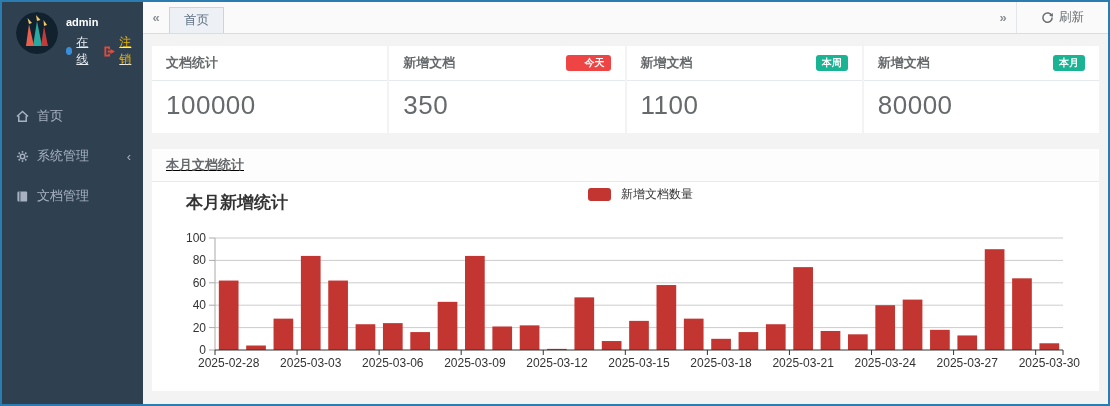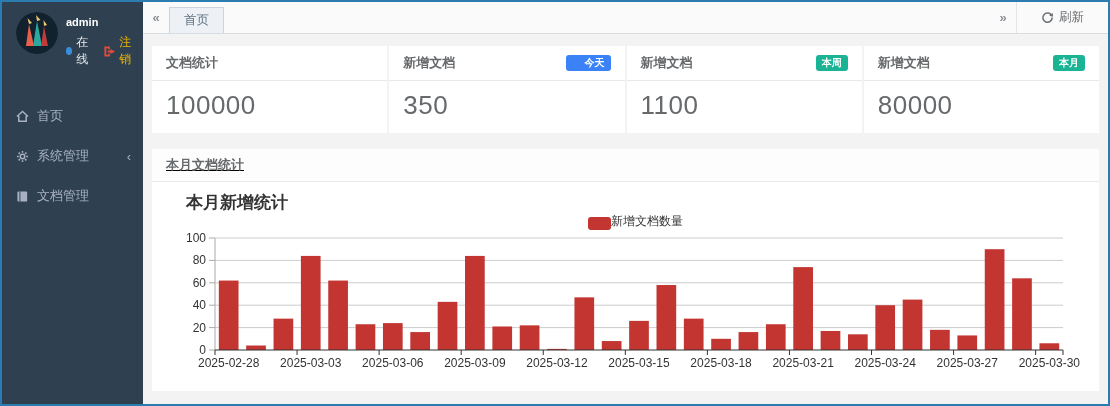--- a/index.html
+++ b/index.html
@@ -6,21 +6,21 @@
   html,body { width:1110px; height:406px; }
   body { font-family:"Liberation Sans","DejaVu Sans",sans-serif; font-size:13px; }
   .frame { width:1110px; height:406px; border:2px solid #2b7cb0; display:flex; overflow:hidden; background:#f3f3f4; }
 
   
   .sidebar { width:141px; background:#2f4050; flex-shrink:0; color:#a7b1c2; }
   .profile { padding:10px 8px 14px 14px; display:flex; }
   .avatar { width:42px; height:42px; border-radius:50%; overflow:hidden; flex-shrink:0; cursor:pointer; }
   .profile-info { padding:4px 0 0 8px; }
   .user-name { color:#fff; font-weight:bold; font-size:11px; }
-  .status-row { margin-top:6px; font-size:12px; display:flex; align-items:center; gap:4px; color:#e8ecf1; }
+  .status-row { margin-top:6px; font-size:12px; display:flex; align-items:center; gap:4px; color:#e8ecf1;text-decoration:underline; }
   .dot { width:8px; height:8px; border-radius:50%; background:#3a8fdd; display:inline-block; }
   .logout { color:#eab308; cursor:pointer; display:inline-flex; align-items:center; gap:3px; margin-left:4px; }
   .menu { margin-top:14px; }
   .menu-item { padding:11px 14px; font-size:13px; display:flex; align-items:center; gap:8px; cursor:pointer; position:relative; }
   .menu-item .caret { position:absolute; right:12px; font-size:13px; }
   .micon { width:13px; height:13px; flex-shrink:0; }
   .micon svg { display:block; }
 
   
   .main { flex:1; display:flex; flex-direction:column; min-width:0; }
@@ -41,21 +41,21 @@
   .badge { color:#fff; font-size:10px; font-weight:bold; padding:2px 6px; border-radius:3px; line-height:1.2; }
   .card-body { padding:9px 14px 12px 14px; }
   .card-value { font-size:26px; color:#676a6c; letter-spacing:0.5px; }
 
   
   .panel { margin-top:16px; background:#fff;text-decoration:underline; }
   .panel-head { background:#fdfdfd; border-bottom:1px solid #e7eaec; padding:7px 14px; }
   .panel-title { font-weight:bold; color:#676a6c; font-size:13px; }
   .panel-body { position:relative; height:209px; }
   .chart-title { position:absolute; left:34px; top:9px; font-size:17px; font-weight:bold; color:#333; }
-  .legend { position:absolute; left:436px; top:31px; display:flex; align-items:flex-end; gap:0; cursor:pointer; }
+  .legend { position:absolute; left:436px; top:4px; display:flex; align-items:center; gap:10px; cursor:pointer; }
   .legend-marker { width:23px; height:13px; border-radius:3px; }
   .legend-label { font-size:12px; color:#333; }
   #chart-svg { position:absolute; left:0; top:0; }
 </style>
 </head>
 <body>
 
 <div class="frame">
 
   <aside class="sidebar">
@@ -145,21 +145,21 @@
           <div class="card-head">
             <span class="card-title">文档统计</span>
           </div>
           <div class="card-body">
             <div class="card-value">100000</div>
           </div>
         </div>
         <div class="card">
           <div class="card-head">
             <span class="card-title">新增文档</span>
-            <span class="badge" style="background: #3b82f6; padding-left: 19px;">今天</span>
+            <span class="badge" style="background: #ef4444; padding-left: 19px;">今天</span>
           </div>
           <div class="card-body">
             <div class="card-value">350</div>
           </div>
         </div>
         <div class="card">
           <div class="card-head">
             <span class="card-title">新增文档</span>
             <span class="badge" style="background: rgb(26, 179, 148);">本周</span>
           </div>

